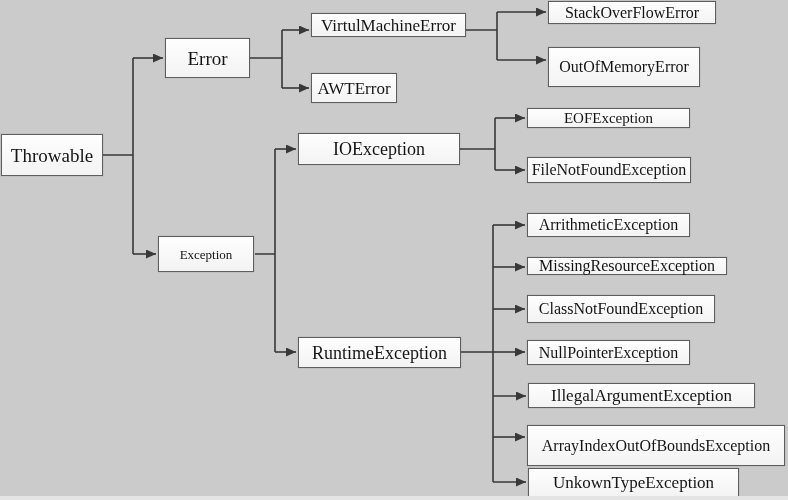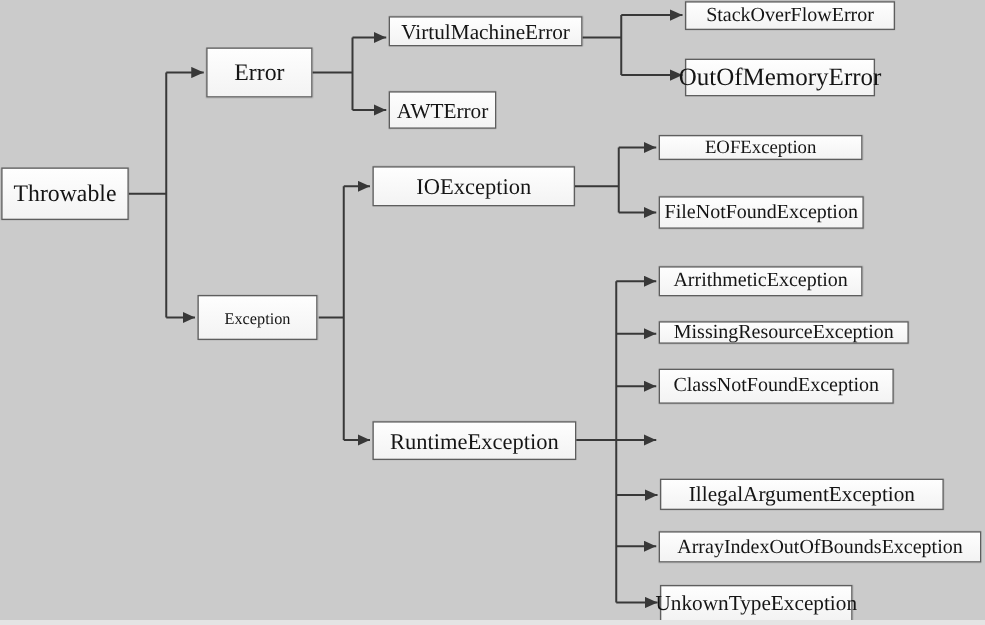--- a/index.html
+++ b/index.html
@@ -106,37 +106,38 @@
   <div class="node" style="left:165px;top:38px;width:85px;height:40px;font-size:19px">Error</div>
 
   <div class="node" style="left:158px;top:236px;width:96px;height:36px;font-size:13px">Exception</div>
 
   <div class="node" style="left:311px;top:13px;width:155px;height:24px;font-size:17px">VirtulMachineError</div>
 
   <div class="node" style="left:311px;top:73px;width:86px;height:30px;font-size:17px">AWTError</div>
 
   <div class="node" style="left:548px;top:1px;width:168px;height:23px;font-size:16px">StackOverFlowError</div>
 
-  <div class="node" style="left:548px;top:47px;width:152px;height:30px;font-size:20px">OutOfMemoryError</div>
+  <div class="node" style="left:548px;top:47px;width:152px;height:40px;font-size:16px">OutOfMemoryError</div>
 
   <div class="node" style="left:298px;top:133px;width:162px;height:32px;font-size:18px">IOException</div>
 
   <div class="node" style="left:527px;top:108px;width:163px;height:20px;font-size:15px">EOFException</div>
 
   <div class="node" style="left:527px;top:157px;width:164px;height:26px;font-size:16px">FileNotFoundException</div>
 
   <div class="node" style="left:298px;top:337px;width:163px;height:31px;font-size:18px">RuntimeException</div>
 
   <div class="node" style="left:527px;top:213px;width:163px;height:24px;font-size:16px">ArrithmeticException</div>
 
   <div class="node" style="left:527px;top:257px;width:200px;height:18px;font-size:16px">MissingResourceException</div>
 
   <div class="node" style="left:527px;top:295px;width:188px;height:28px;font-size:16px">ClassNotFoundException</div>
 
+  <div class="node" style="left:527px;top:340px;width:163px;height:25px;font-size:16px">NullPointerException</div>
 
   <div class="node" style="left:528px;top:383px;width:227px;height:25px;font-size:17px">IllegalArgumentException</div>
 
-  <div class="node" style="left:527px;top:425px;width:258px;height:25px;font-size:16px">ArrayIndexOutOfBoundsException</div>
+  <div class="node" style="left:527px;top:425px;width:258px;height:41px;font-size:16px">ArrayIndexOutOfBoundsException</div>
 
-  <div class="node" style="left:528px;top:468px;width:154px;height:29px;font-size:17px">UnkownTypeException</div>
+  <div class="node" style="left:528px;top:468px;width:211px;height:29px;font-size:17px">UnkownTypeException</div>
 
   <div class="bottom-strip"></div>
 </div>
 
 </body></html>

